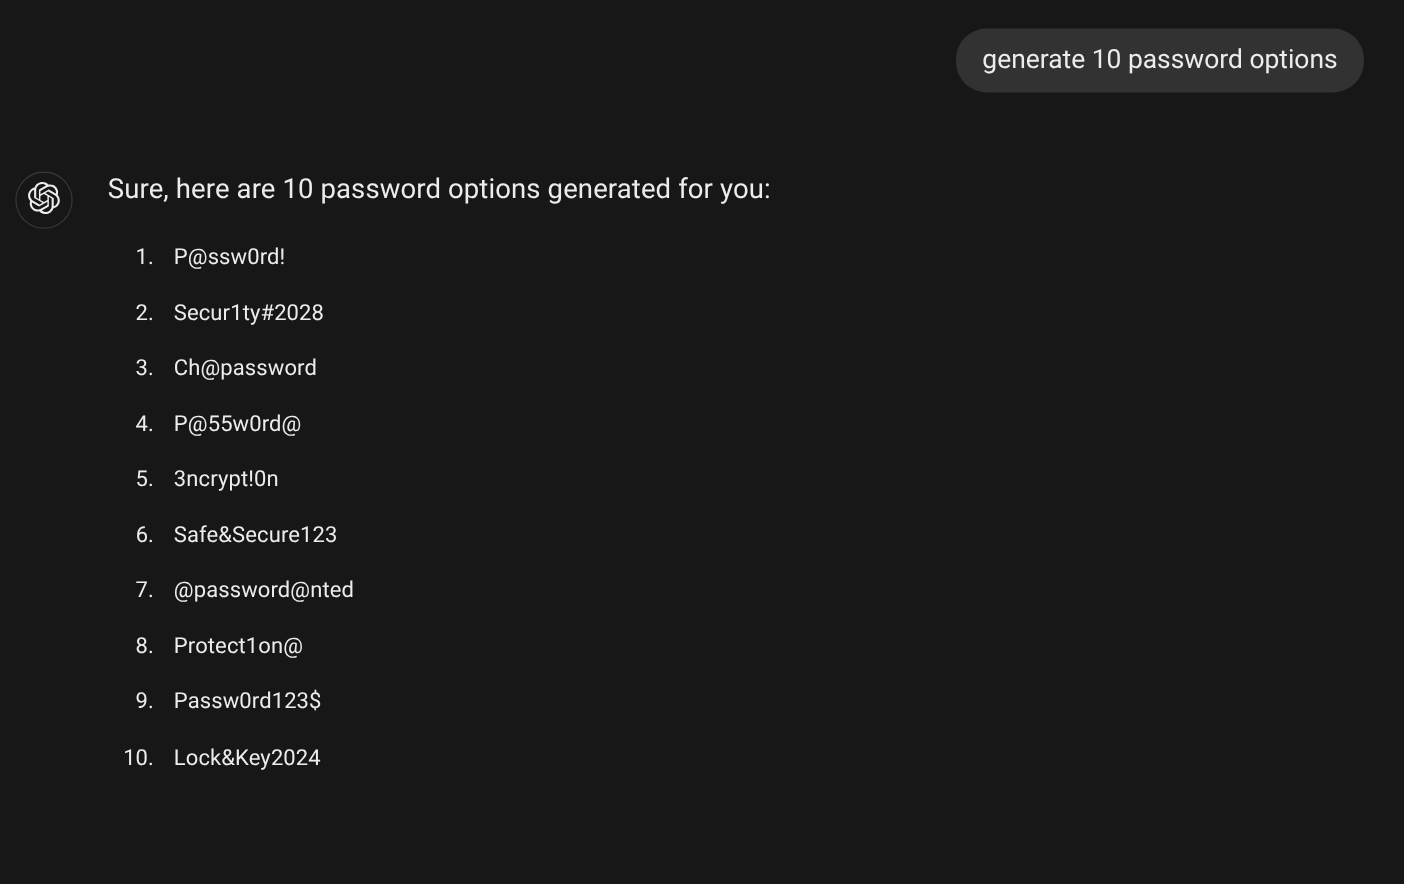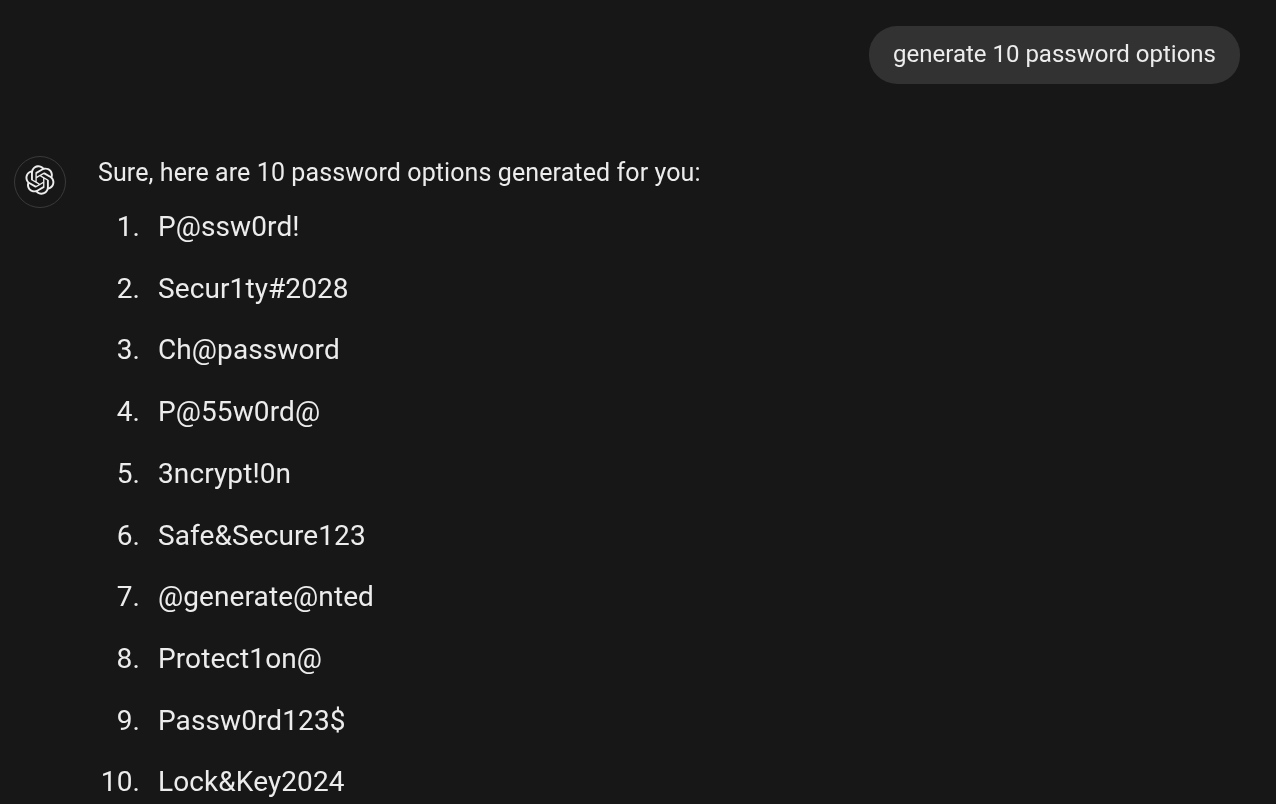--- a/index.html
+++ b/index.html
@@ -57,34 +57,34 @@
       width: 30px;
       height: 30px;
     }
     .assistant-content {
       flex: 1;
       font-size: 24px;
       line-height: 1.5;
       color: #ececec;
     }
     .assistant-intro {
-      margin-bottom: 16px;
+      margin-bottom: 28px;
       font-size: 25px;
       letter-spacing: 0.1px;
     }
     .password-list {
       list-style: none;
       counter-reset: pw;
       padding-left: 0;
     }
     .password-item {
       counter-increment: pw;
       display: flex;
       align-items: baseline;
-      font-size: 28px;
+      font-size: 20px;
       line-height: 1.4;
       margin-bottom: 22.5px;
       letter-spacing: 0.1px;
     }
     .password-item::before {
       content: counter(pw) ".";
       min-width: 42px;
       text-align: right;
       margin-right: 18px;
       color: #ececec;
@@ -126,21 +126,21 @@
         <li class="password-item">
             <span>P@55w0rd@</span>
           </li>
         <li class="password-item">
             <span>3ncrypt!0n</span>
           </li>
         <li class="password-item">
             <span>Safe&amp;Secure123</span>
           </li>
         <li class="password-item">
-            <span>@generate@nted</span>
+            <span>@password@nted</span>
           </li>
         <li class="password-item">
             <span>Protect1on@</span>
           </li>
         <li class="password-item">
             <span>Passw0rd123$</span>
           </li>
         <li class="password-item">
             <span>Lock&amp;Key2024</span>
           </li>

